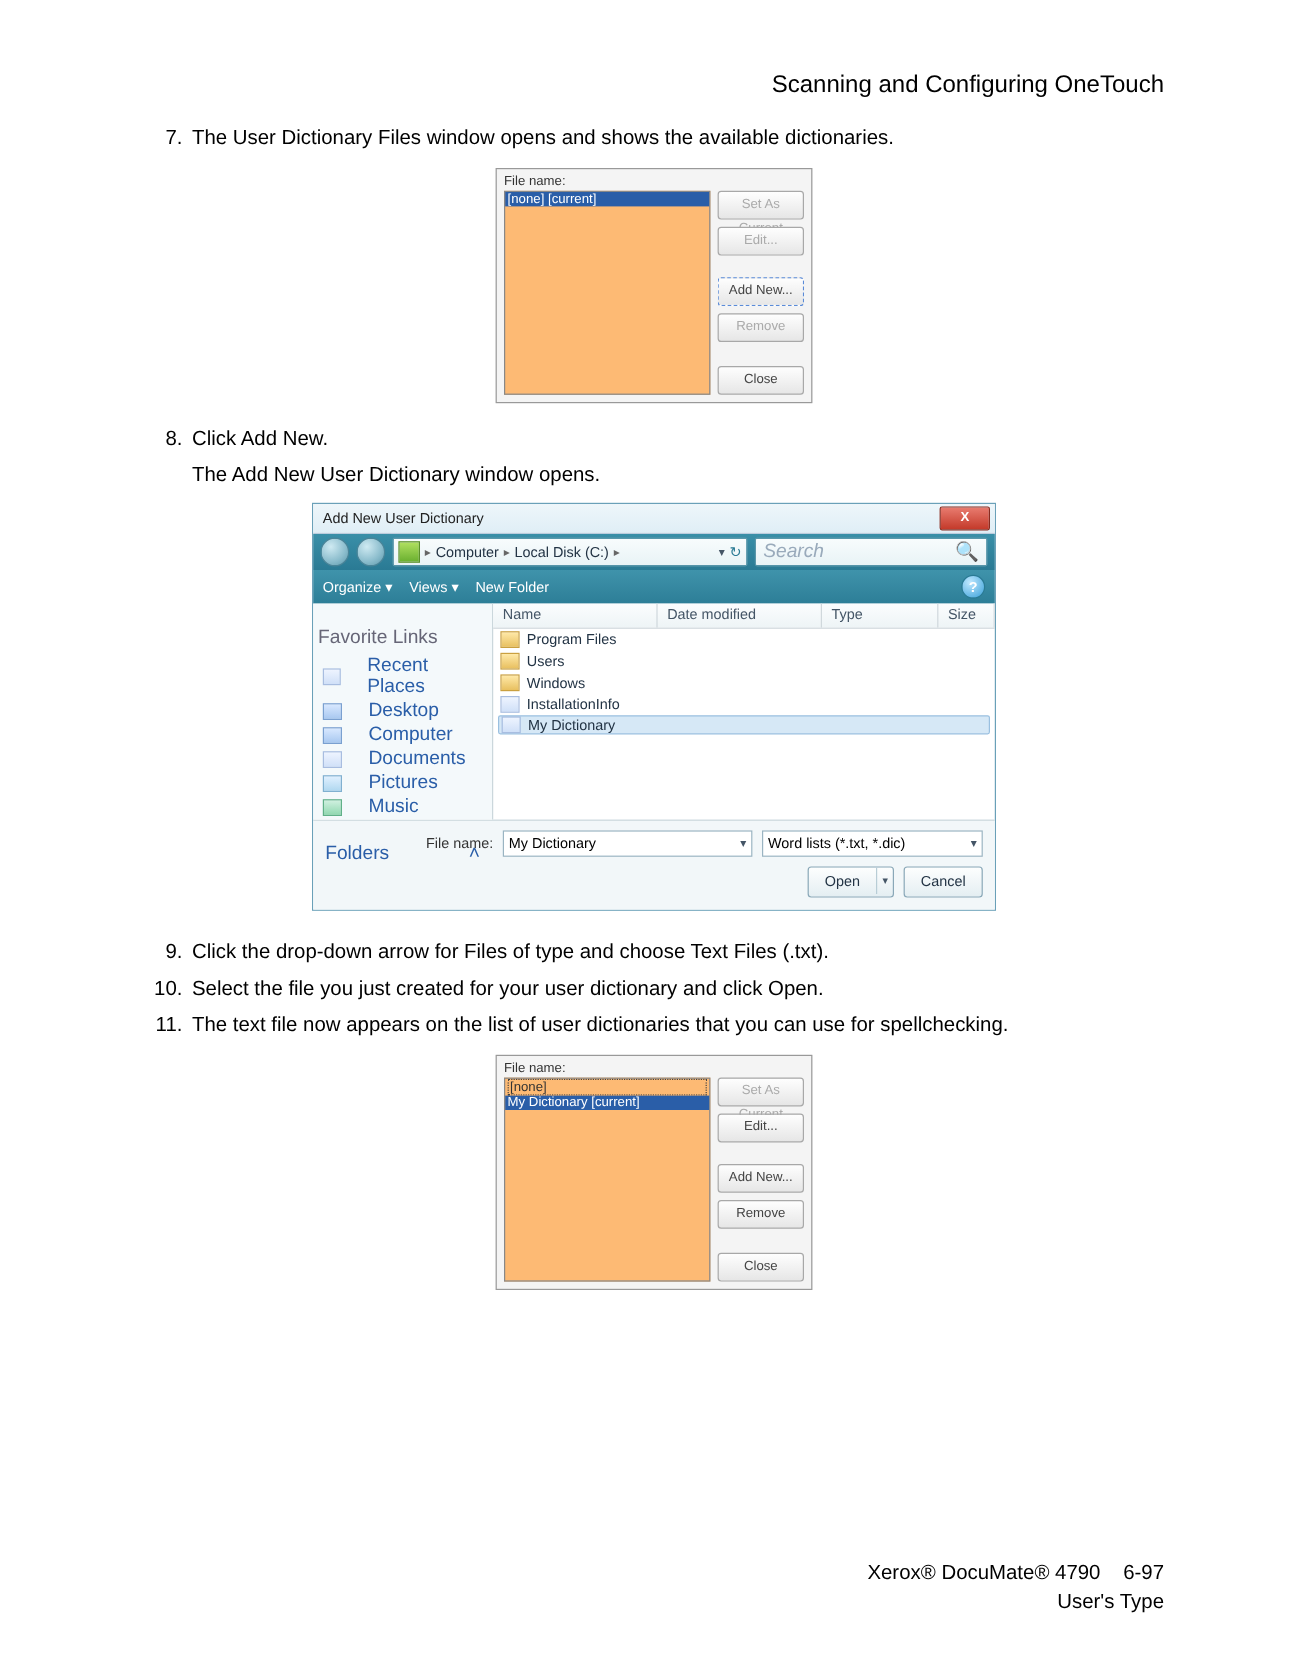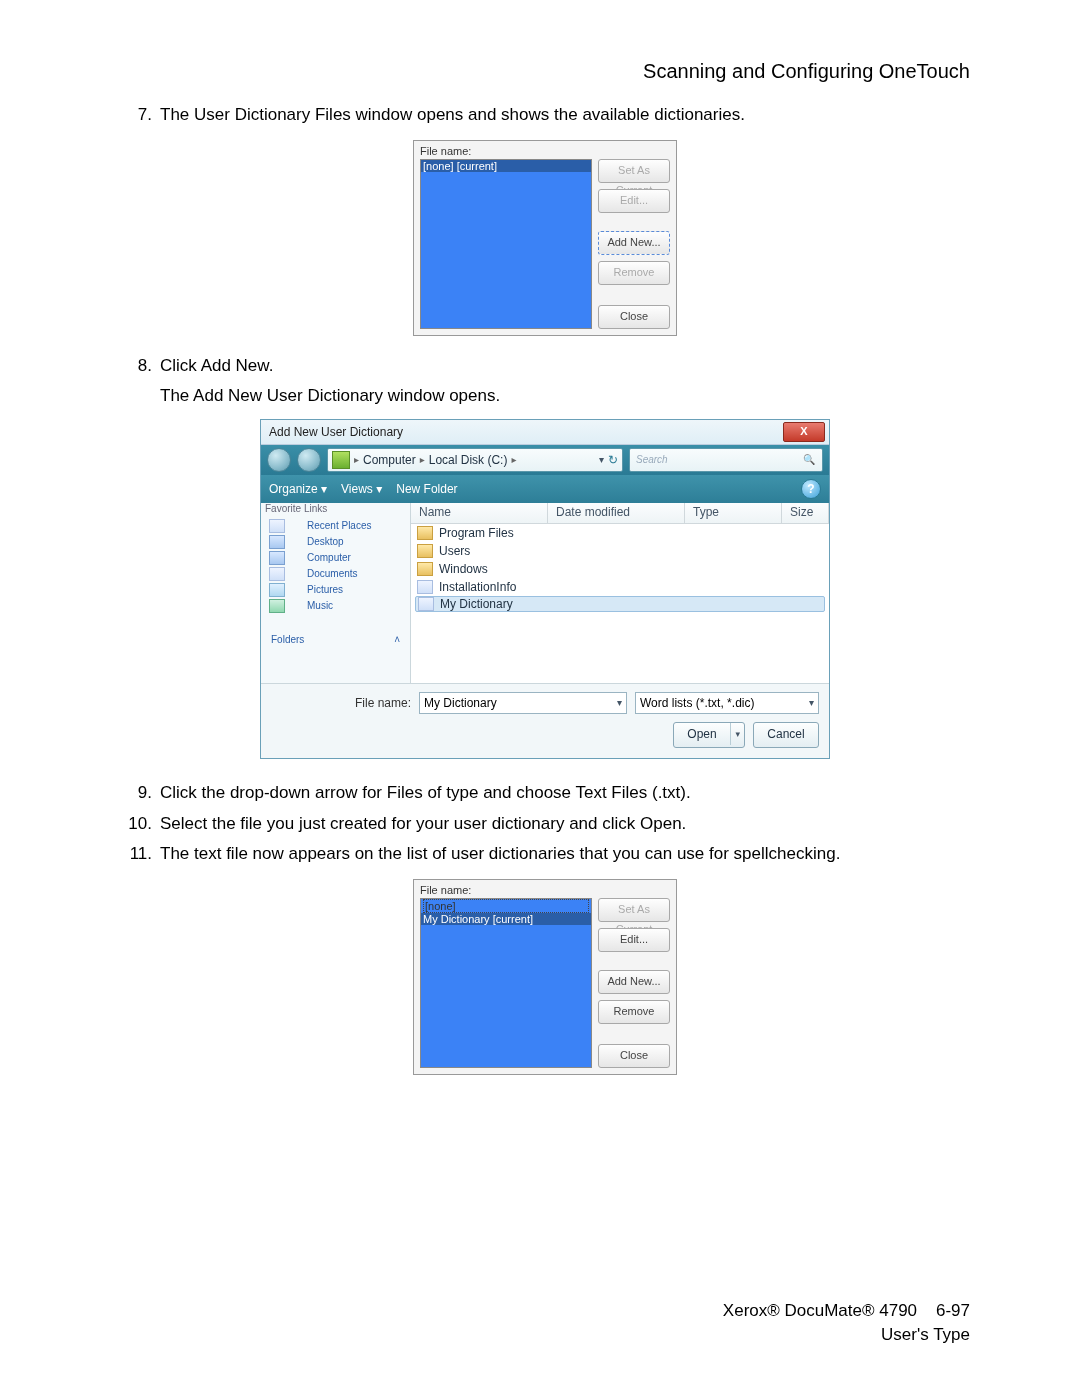--- a/index.html
+++ b/index.html
@@ -62,21 +62,21 @@
     font-size: 11px;
     color: #333;
     box-sizing: border-box;
   }
   .dict-dialog .lbl { margin-bottom: 2px; }
   .dict-dialog .row { display: flex; }
   .dict-dialog .listbox {
     width: 172px;
     height: 170px;
     border: 1px solid #888;
-    background: #3b82f6;
+    background: #fdba74;
     box-sizing: border-box;
   }
   .dict-dialog .listbox .item {
     padding: 0 2px;
     white-space: nowrap;
     overflow: hidden;
   }
   .dict-dialog .listbox .sel {
     background: #2a5ea8;
     color: #fff;
@@ -172,21 +172,21 @@
   .sep { color:#666; font-size:10px; }
   .searchbox {
     width: 180px; height: 22px;
     background: linear-gradient(#f8fcfd,#e8f3f6);
     border: 1px solid #5a97aa;
     border-radius: 2px;
     display:flex; align-items:center;
     padding: 0 6px;
     color:#9ab;
     font-style: italic;
-    font-size: 10px;
+    font-size: 16px;
   }
   .searchbox .mag { margin-left:auto; color:#2a7a94; font-style:normal; }
   .toolbar2 {
     display:flex; align-items:center;
     height: 28px;
     background: linear-gradient(#3f93ab,#2d7e97);
     color:#fff;
     padding: 0 8px;
     font-size: 12px;
     gap: 14px;
@@ -196,24 +196,24 @@
     width:18px;height:18px;border-radius:50%;
     background: radial-gradient(circle at 35% 30%,#bfe8ff,#3aa0d8);
     color:#fff; text-align:center; line-height:18px; font-weight:bold;
     border:1px solid #2a7a94;
   }
   .filebody { display:flex; height: 180px; }
   .favpane {
     width: 150px;
     border-right: 1px solid #cbd7dc;
     background: #f4f9fb;
-    padding: 0 4px;
+    padding: 20px 4px;
     box-sizing:border-box;
     color:#2a5ea8;
-    font-size: 10px;
+    font-size: 16px;
   }
   .favpane .hdr { color:#667; margin-bottom:4px; }
   .favpane .fi { display:flex; align-items:center; gap:22px; padding:1px 4px; }
   .favpane .folders {
     margin-top: 20px; color:#2a5ea8;
     display:flex; justify-content:space-between; padding: 0 6px;
   }
   .ico16 { width:14px; height:12px; display:inline-block; }
   .ico-folder { background: linear-gradient(#ffe9a8,#e8c060); border:1px solid #caa040; }
   .ico-comp { background: linear-gradient(#d8e8ff,#a8c8f0); border:1px solid #7aa0d0; }

